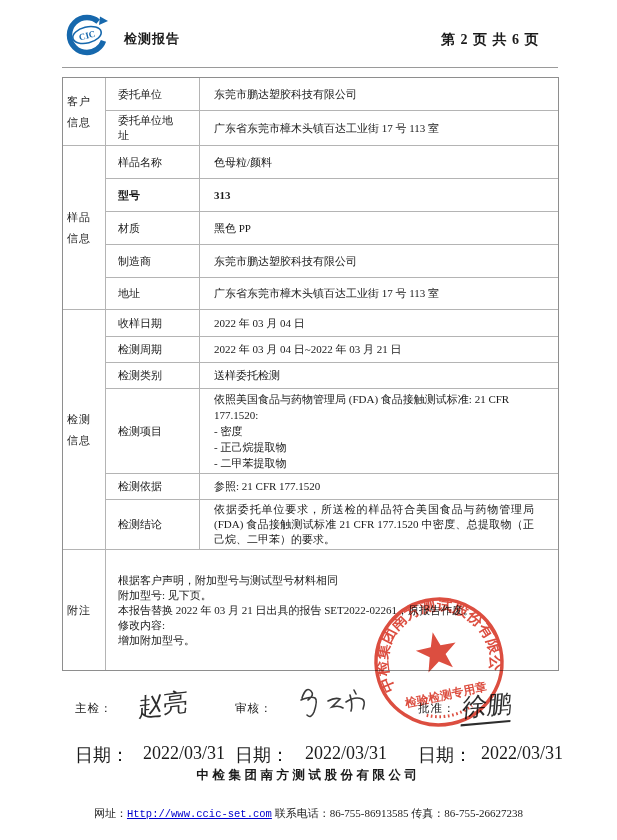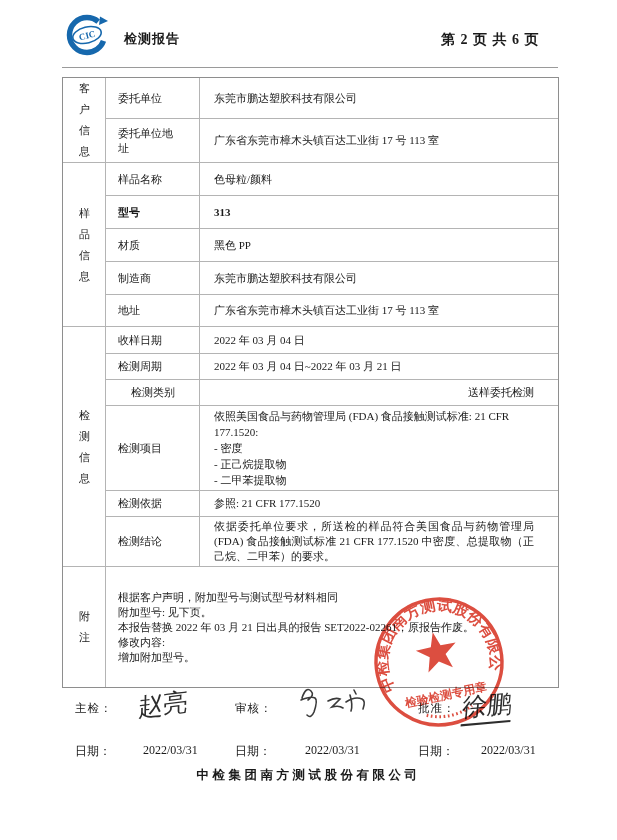--- a/index.html
+++ b/index.html
@@ -23,39 +23,39 @@
     border-collapse:collapse; table-layout:fixed;
     font-size:11px;
   }
   table.rpt col.c1 { width:43px; }
   table.rpt col.c2 { width:94px; }
   table.rpt td {
     border:1px solid #b4b4b4; vertical-align:middle;
     padding:2px 24px 2px 12px; line-height:15px;
   }
   table.rpt td.sec {
-    text-align:left; padding:0 16px; line-height:21px; letter-spacing:1px;
+    text-align:left; padding:0 4px; line-height:21px; letter-spacing:1px;
   }
   table.rpt td.val { padding-left:14px; }
   tr.sec-top td { border-top:1px solid #8e8e8e; }
   table.rpt { border:1px solid #8e8e8e; outline:1px solid #8e8e8e; outline-offset:-1px; }
   td.multiline { vertical-align:top; padding-top:6px; }
   .mline { line-height:16px; }
   td.concl { line-height:16px; text-align:justify; padding-right:10px; }
   td.notes { vertical-align:middle; line-height:24px; padding-left:13px; }
 
   
   .stamp {
     position:absolute; left:369px; top:592px; width:140px; height:140px;
     transform:rotate(-12deg); opacity:.9; mix-blend-mode:multiply; pointer-events:none;
   }
 
   
   .siglabel { position:absolute; font-size:11.5px; letter-spacing:1px; }
-  .sigdate  { position:absolute; font-size:12px; }
+  .sigdate  { position:absolute; font-size:18px; }
   .sig-text { position:absolute; font-size:25px; color:#2d2d2d; white-space:nowrap;
               font-family:"DejaVu Serif",serif; }
   .sig-scrawl { position:absolute; }
 
   
   .ftr-company { position:absolute; left:0; top:767px; width:617px; text-align:center;
                  font-size:12.5px; font-weight:bold; letter-spacing:3.5px; }
   .ftr-line1 { position:absolute; left:0; top:789px; width:617px; text-align:center; font-size:11px; }
   .ftr-line2 { position:absolute; left:0; top:806px; width:617px; text-align:center; font-size:11px; }
   .ftr-link { color:#0000cc; text-decoration:underline; cursor:pointer;
@@ -133,21 +133,21 @@
         <div>检测</div>
         <div>信息</div>
       </td>
       <td>收样日期</td>
       <td class="val">2022 年 03 月 04 日</td>
     </tr>
     <tr style="height:26px;">
       <td>检测周期</td>
       <td class="val">2022 年 03 月 04 日~2022 年 03 月 21 日</td>
     </tr>
-    <tr style="height:26px;text-align:right;">
+    <tr style="height:26px;">
       <td>检测类别</td>
       <td class="val">送样委托检测</td>
     </tr>
     <tr style="height:81px;">
       <td>检测项目</td>
       <td class="val multiline">
         <div class="mline">依照美国食品与药物管理局 (FDA) 食品接触测试标准: 21 CFR</div>
         <div class="mline">177.1520:</div>
         <div class="mline">- 密度</div>
         <div class="mline">- 正己烷提取物</div>
@@ -209,14 +209,18 @@
       <text font-size="14.5" font-weight="bold" fill="#d93a2b" font-family="Liberation Serif, serif">
         <textPath href="#ringArc" startOffset="0" textLength="212" lengthAdjust="spacingAndGlyphs">中检集团南方测试股份有限公司</textPath>
       </text>
       <polygon fill="#d93a2b" points="69,39 73.9,53.2 89,53.5 77,62.6 81.3,77 69,68.4 56.7,77 61,62.6 49,53.5 64.1,53.2"></polygon>
       <text x="69" y="106" text-anchor="middle" font-size="11.5" font-weight="bold" fill="#d93a2b" font-family="Liberation Serif, serif" textLength="82" lengthAdjust="spacingAndGlyphs">检验检测专用章</text>
       <path d="M46.2 117.9 A 54 54 0 0 0 91.8 117.9" fill="none" stroke="#d93a2b" stroke-width="3" stroke-dasharray="1.6,2.6"></path>
     </svg>
   </div>
 
   <div class="ftr-company">中检集团南方测试股份有限公司</div>
+  <div class="ftr-line2">
+    <span>网址：</span><a class="ftr-link">Http://www.ccic-set.com</a>
+    <span>联系电话：86-755-86913585  传真：86-755-26627238</span>
+  </div>
 
 </div>
 
 </body></html>

